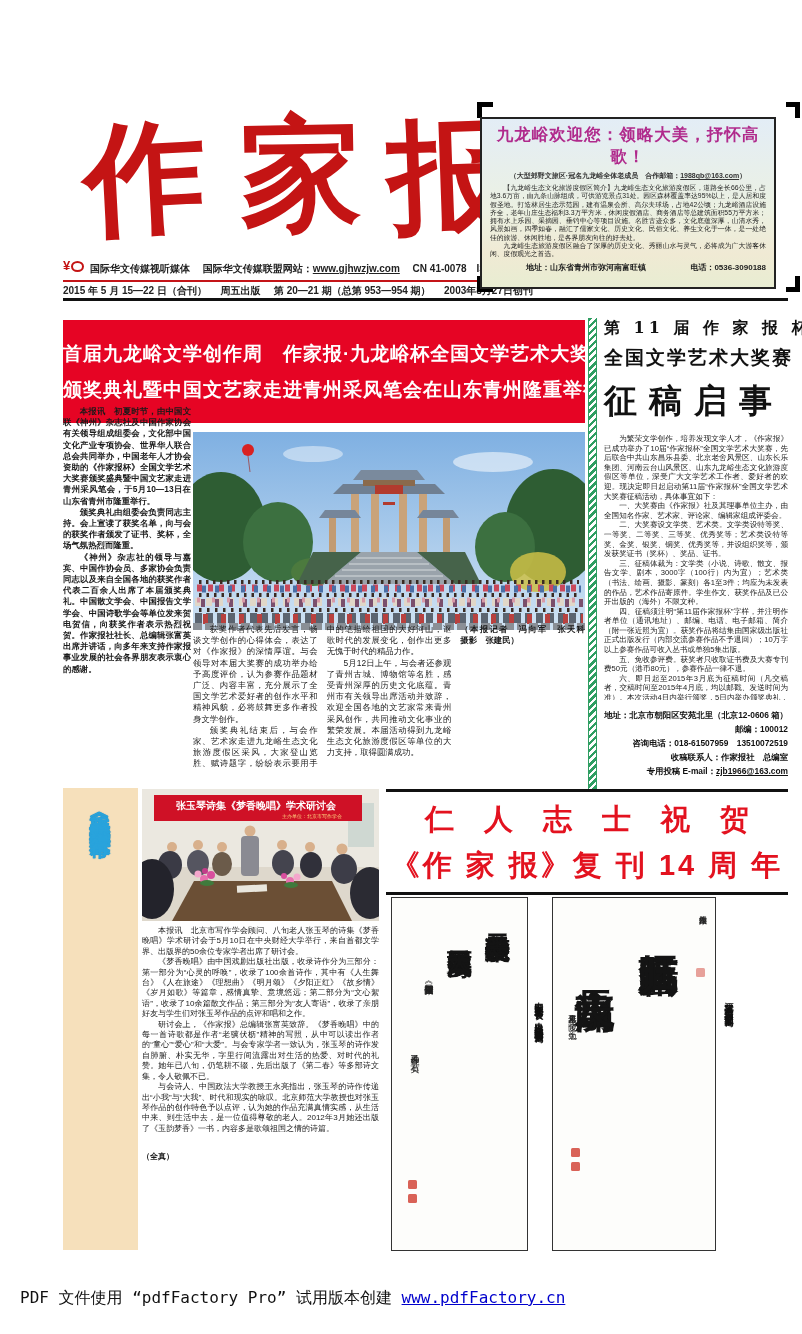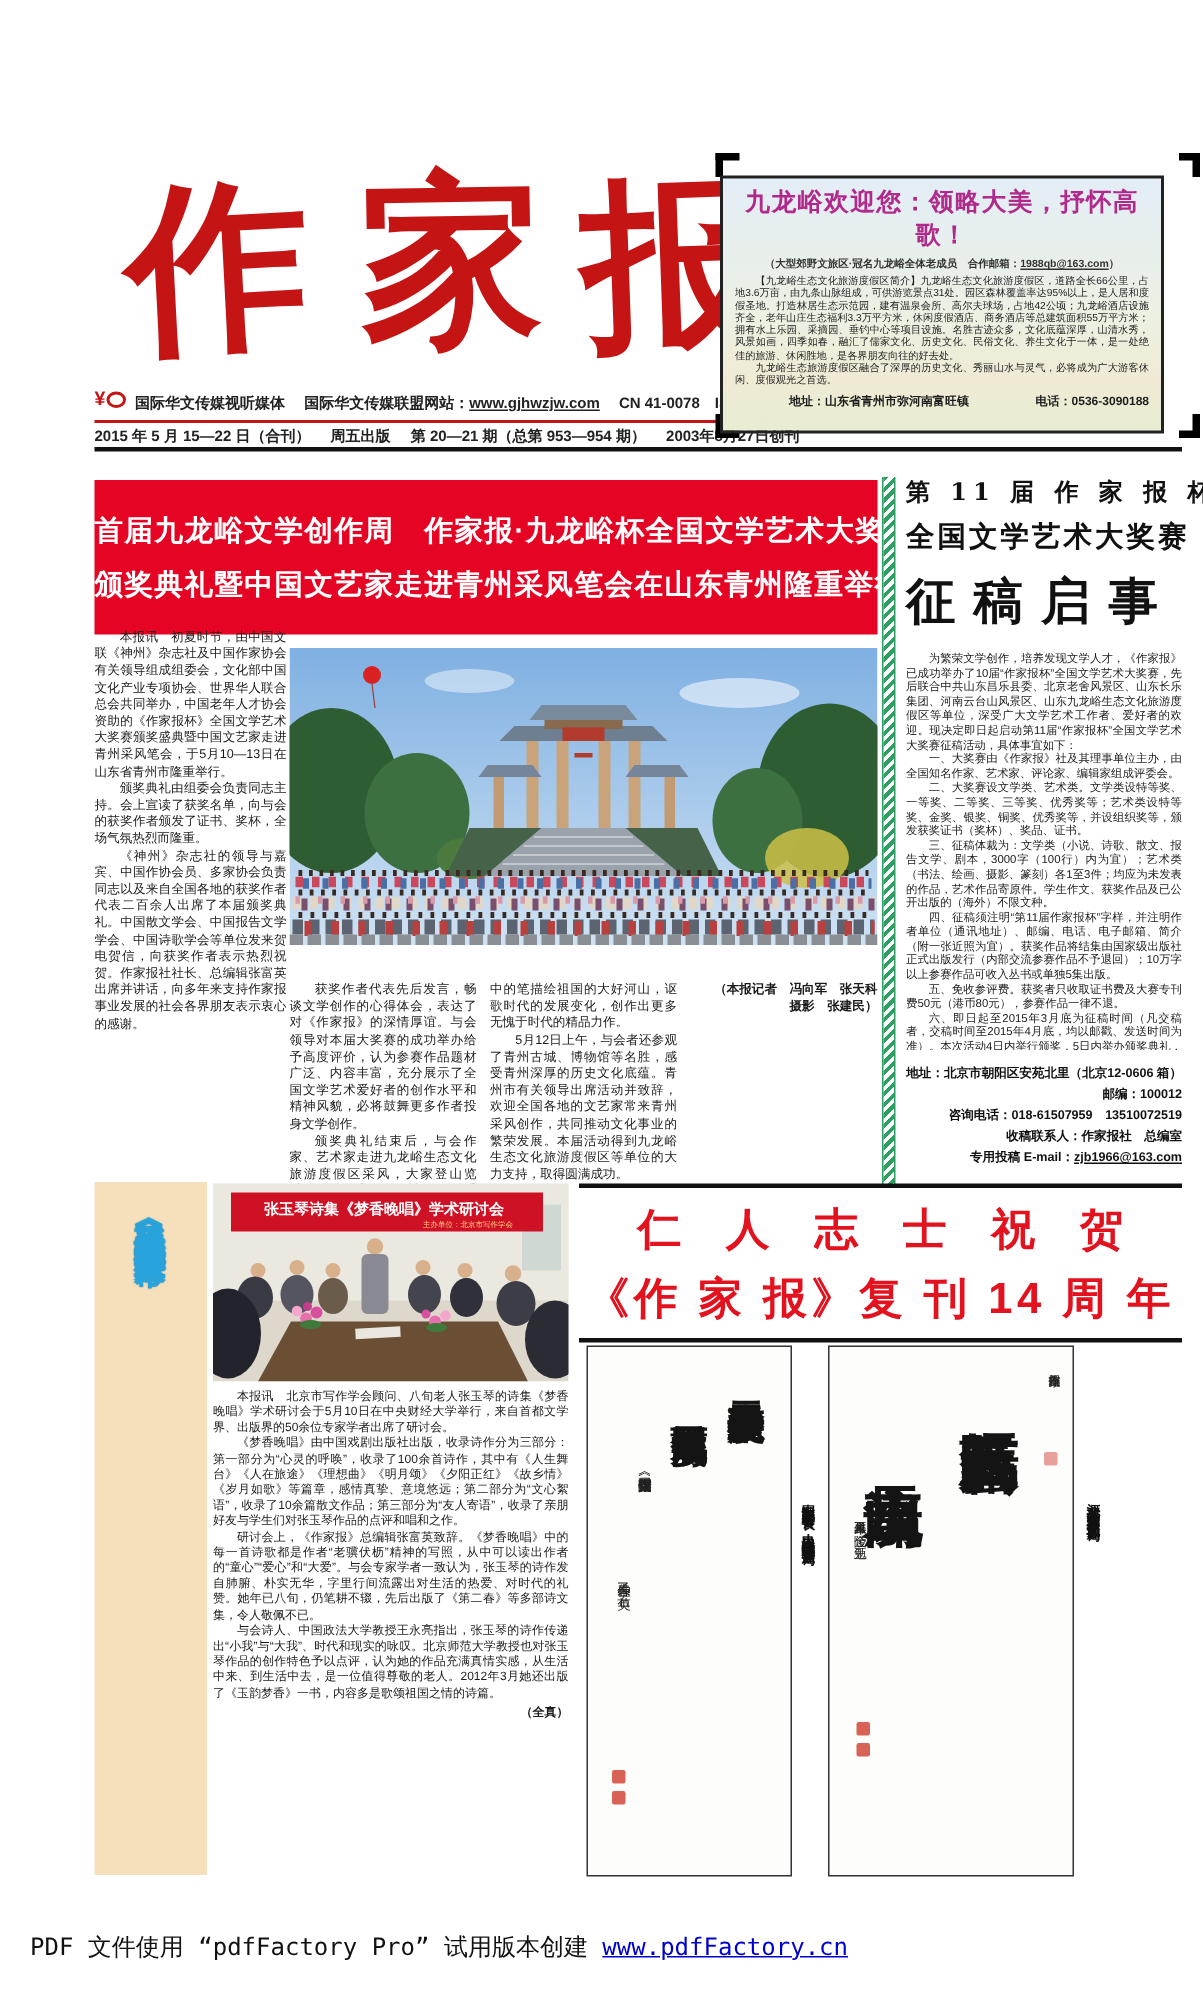--- a/index.html
+++ b/index.html
@@ -32,24 +32,24 @@
   .cm-br { left:786px; top:276px; width:14px; border-right:5px solid #000; border-bottom:5px solid #000; }
 
   
   .headline-box { position:absolute; left:63px; top:320px; width:522px; height:103px; background:#e60424; color:#ffffff;
                   display:flex; flex-direction:column; justify-content:center; gap:10px; text-align:center; }
   .headline-box div { font-size:19px; font-weight:900; letter-spacing:1px; white-space:nowrap; }
 
   
   .art { font-size:8.4px; line-height:11.2px; color:#1a1a1a; text-align:justify; }
   .art p { text-indent:2em; }
-  .col-left { position:absolute; left:63px; top:419px; width:128px; height:360px; overflow:hidden; }
+  .col-left { position:absolute; left:63px; top:406px; width:128px; height:360px; overflow:hidden;font-weight:bold; }
   .group-photo { position:absolute; left:193px; top:432px; width:392px; height:198px; }
-  .col-bottom { position:absolute; left:193px; top:654px; width:392px; height:154px; overflow:hidden; column-count:3; column-gap:9px; column-fill:auto; }
-  .byline { text-indent:0 !important; text-align:right; margin-top:3px; font-weight:bold; }
+  .col-bottom { position:absolute; left:193px; top:624px; width:392px; height:154px; overflow:hidden; column-count:3; column-gap:9px; column-fill:auto; }
+  .byline { text-indent:0 !important; margin-top:18px; font-weight:bold; }
 
   
   .divider { position:absolute; left:588px; top:318px; width:9px; height:474px;
              background:repeating-linear-gradient(135deg, #2f9e62 0 2.5px, #ffffff 2.5px 5px); border-left:1px solid #2f9e62; border-right:1px solid #2f9e62; }
 
   
   .contest { position:absolute; left:604px; top:318px; width:184px; }
   .contest-h1 { font-family:"DejaVu Serif", serif; font-weight:900; font-size:16px; letter-spacing:4px; color:#111; white-space:nowrap; }
   .contest-h2 { font-family:Liberation Sans, sans-serif; font-weight:900; font-size:19px; letter-spacing:2px; color:#111; margin-top:6px; white-space:nowrap; }
   .contest-title { font-family:"DejaVu Serif", serif; font-weight:900; font-size:33px; letter-spacing:12px; color:#111; margin-top:8px; white-space:nowrap; }

